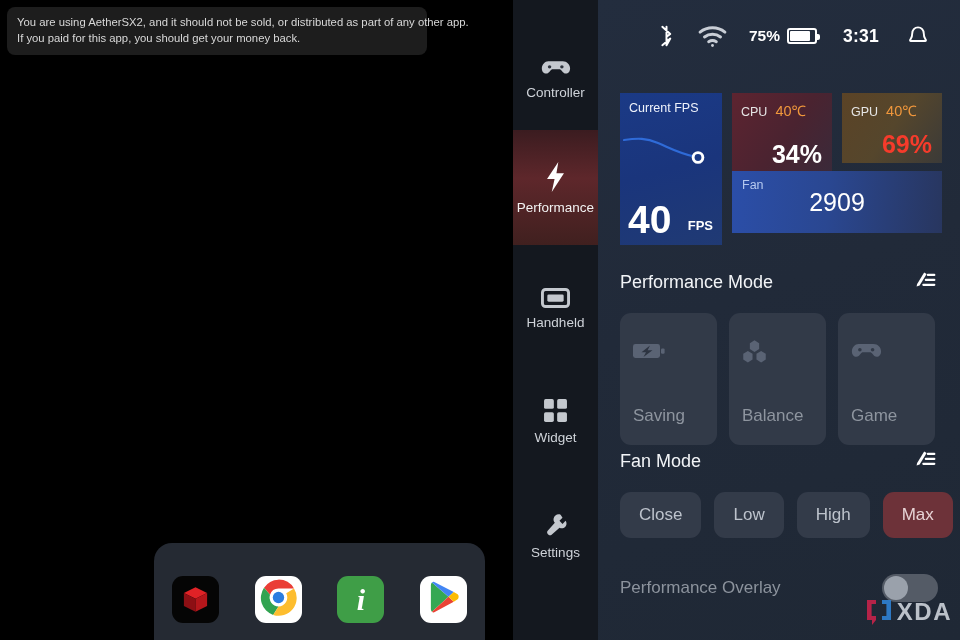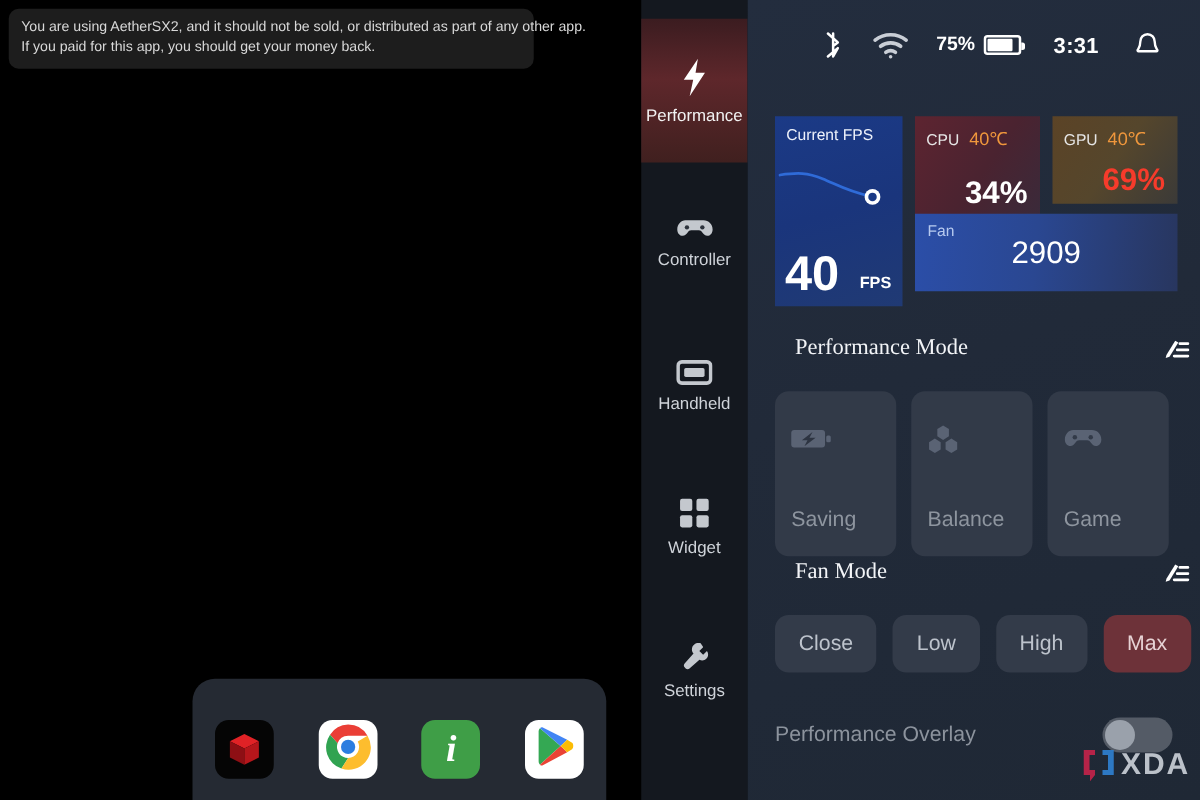--- a/index.html
+++ b/index.html
@@ -148,22 +148,22 @@
     background:linear-gradient(95deg,#2b4ea8 0%,#2a4791 46%,#28365f 100%);
   }
   #card-fan .lb { position:absolute; left:10px; top:7px; color:#b6c9ef; font-size:12.5px; }
   #card-fan .val {
     position:absolute; left:0; right:0; top:17px; text-align:center;
     color:#fff; font-size:25px;
   }
 
   
   .sec-head {
-    position:absolute; left:38px; width:318px; height:26px;
-    display:flex; align-items:flex-start; justify-content:space-between;font-family:Liberation Serif, serif;
+    position:absolute; left:22px; width:318px; height:26px;
+    display:flex; align-items:flex-end; justify-content:space-between;
   }
   .sec-head .ttl { color:#f2f4f7; font-size:18px; }
   .sec-head .edit { width:26px; height:26px; display:flex; align-items:center; justify-content:center; }
 
   #modes {
     position:absolute; left:22px; top:313px; width:346px;
     display:flex; gap:12px;
   }
   .mode-card {
     width:97px; height:132px; border-radius:11px;
@@ -268,38 +268,38 @@
         </span>
       </div>
 
     </div>
   </div>
 </div>
 
 <div id="sidebar">
   <div id="side-list">
 
-    <div class="side-item active">
-      <span class="si-ico">
-        <svg viewBox="0 0 24 34" width="23" height="32">
-          <polygon points="15,1 3,19 11,19 8,33 21,13 13,13" fill="#ffffff"></polygon>
-        </svg>
-      </span>
-      <span class="si-lb">Performance</span>
-    </div>
-
     <div class="side-item">
       <span class="si-ico">
         <svg viewBox="0 0 34 20" width="31" height="19">
           <path d="M9 2h16c4.5 0 8 3.6 8 8 0 3.3-2 5.6-4.6 5.6-2 0-3.2-1.3-4.4-2.9-.9-1.2-1.7-1.9-3-1.9h-6.9c-1.3 0-2.1.7-3 1.9C9.9 14.3 8.7 15.6 6.7 15.6 4.1 15.6 2 13.3 2 10 2 5.6 5.5 2 9 2z" fill="#c4c8ce"></path>
           <circle cx="10.5" cy="8.2" r="1.9" fill="#2c323c"></circle>
           <circle cx="24" cy="8.2" r="1.9" fill="#2c323c"></circle>
         </svg>
       </span>
       <span class="si-lb">Controller</span>
+    </div>
+
+    <div class="side-item active">
+      <span class="si-ico">
+        <svg viewBox="0 0 24 34" width="23" height="32">
+          <polygon points="15,1 3,19 11,19 8,33 21,13 13,13" fill="#ffffff"></polygon>
+        </svg>
+      </span>
+      <span class="si-lb">Performance</span>
     </div>
 
     <div class="side-item">
       <span class="si-ico">
         <svg viewBox="0 0 32 22" width="29" height="20">
           <rect x="1.6" y="1.6" width="28.8" height="18.8" rx="3.4" fill="none" stroke="#c4c8ce" stroke-width="3.2"></rect>
           <rect x="7" y="7" width="18" height="8" rx="1.5" fill="#c4c8ce"></rect>
         </svg>
       </span>
       <span class="si-lb">Handheld</span>

